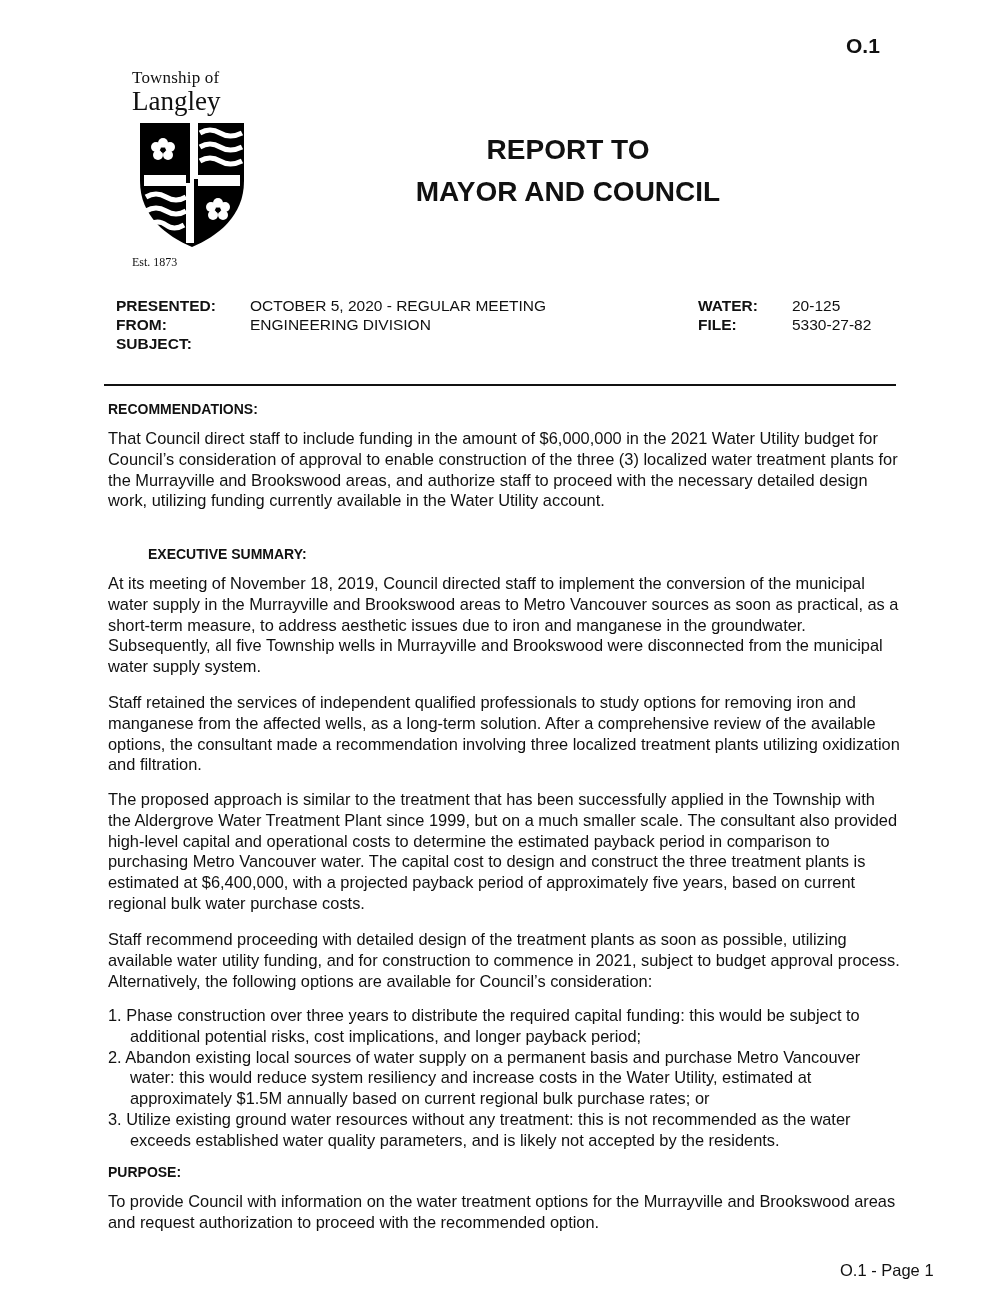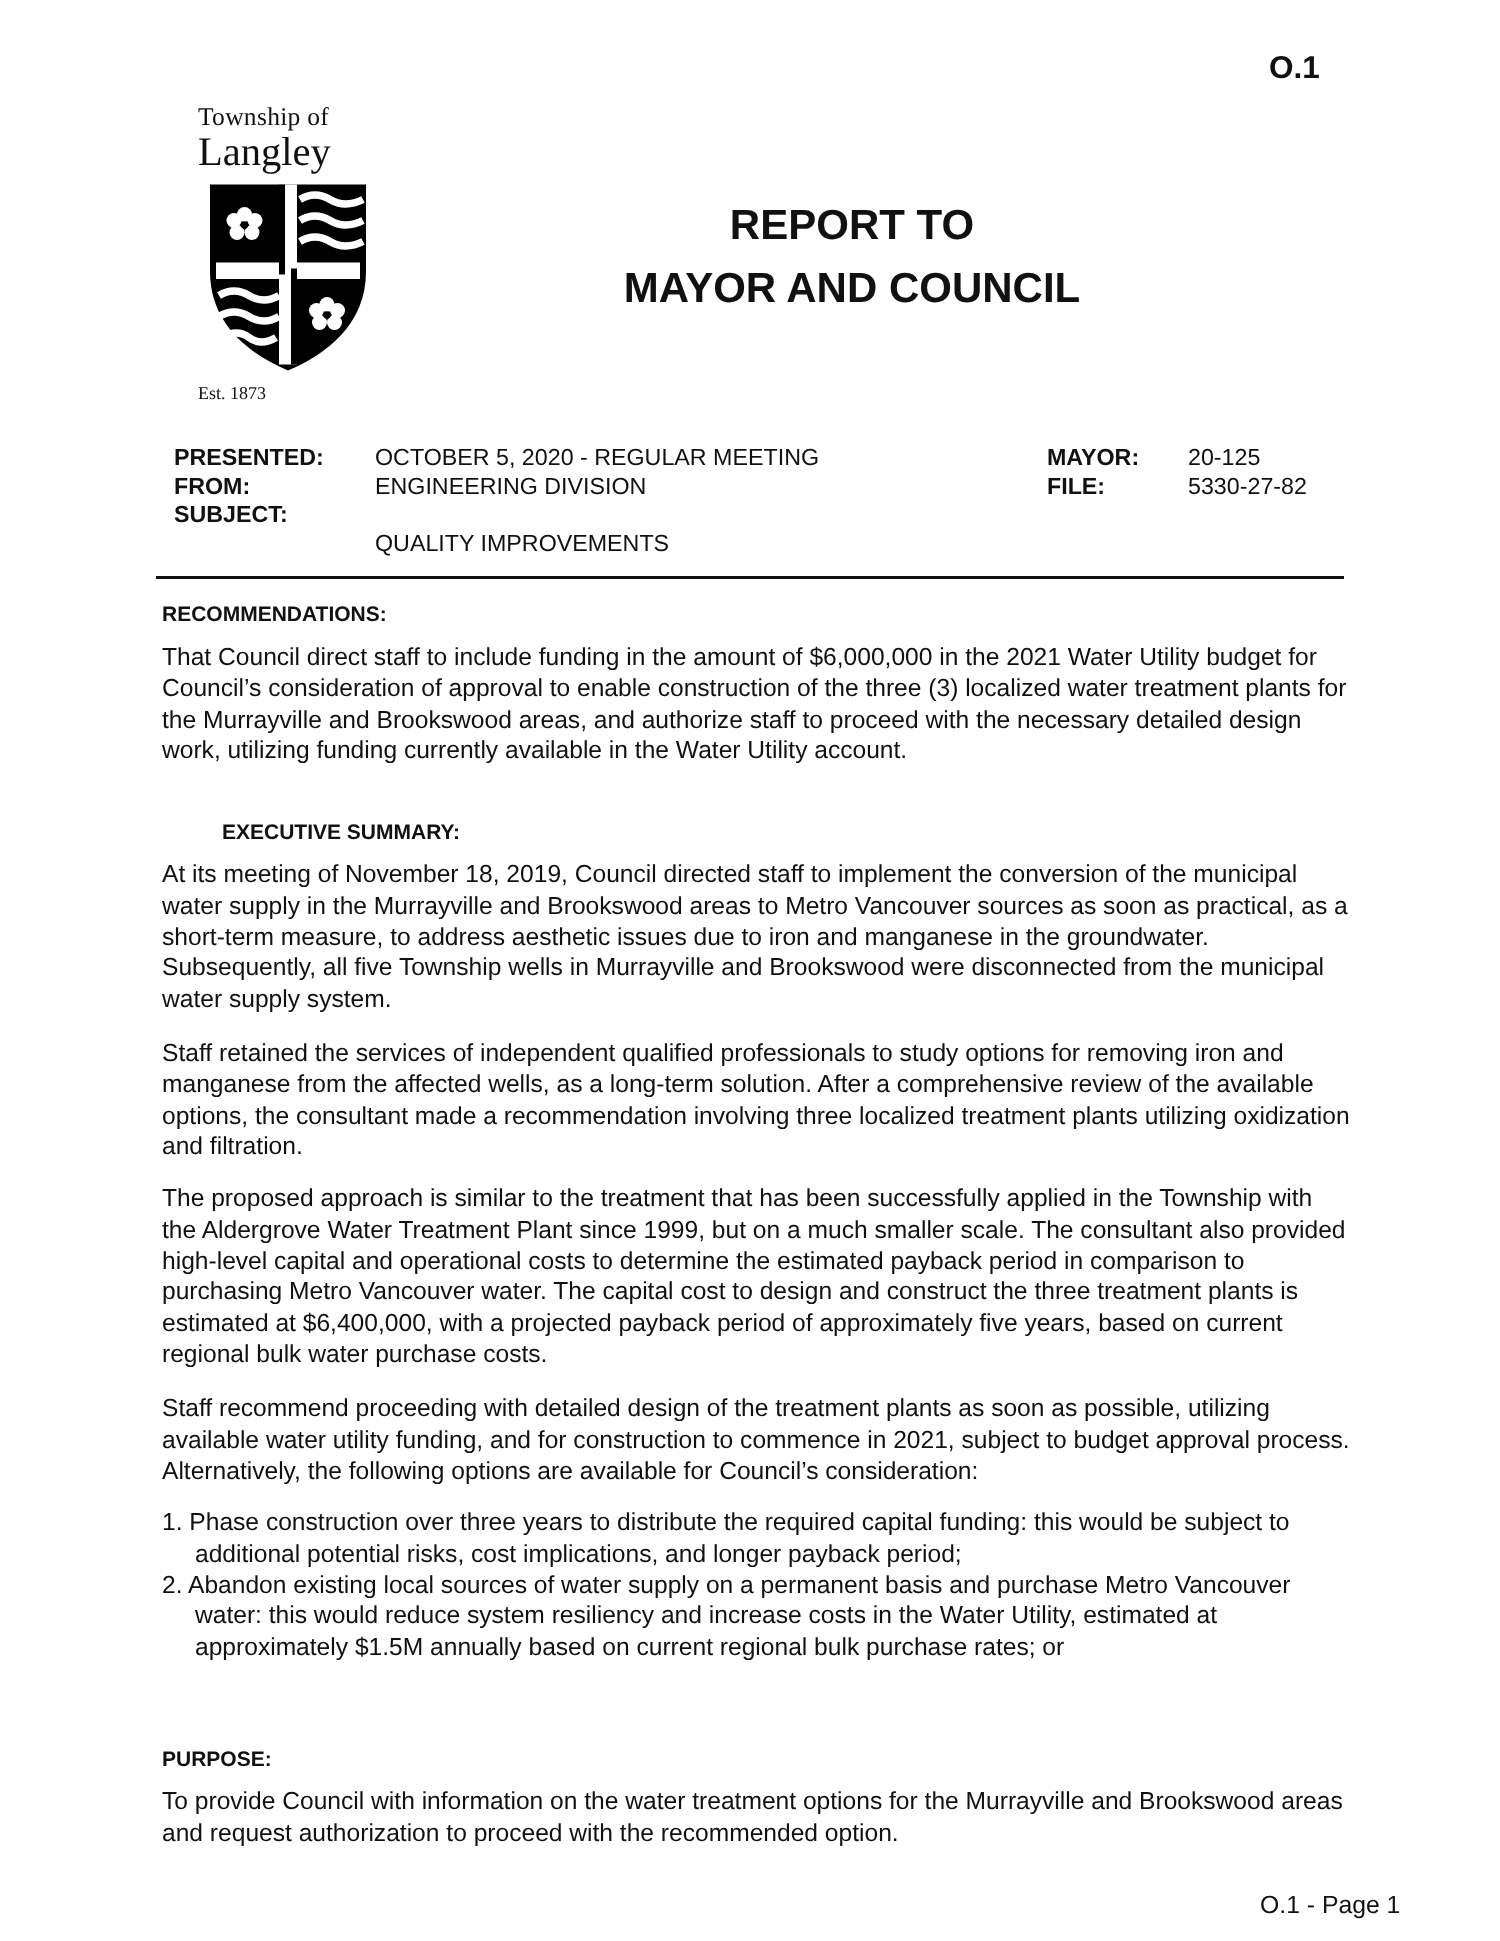--- a/index.html
+++ b/index.html
@@ -80,29 +80,25 @@
     <span class="lbl">PRESENTED:</span>
     <span>OCTOBER 5, 2020 - REGULAR MEETING</span>
   </div>
   <div class="row">
     <span class="lbl">FROM:</span>
     <span>ENGINEERING DIVISION</span>
   </div>
   <div class="row">
     <span class="lbl">SUBJECT:</span>
   </div>
-  <div class="row">
-    <span class="lbl"></span>
-    <span>QUALITY IMPROVEMENTS</span>
-  </div>
 </div>
 
 <div class="abs meta meta-right">
   <div class="row">
-    <span class="lbl">MAYOR:</span>
+    <span class="lbl">WATER:</span>
     <span>20-125</span>
   </div>
   <div class="row">
     <span class="lbl">FILE:</span>
     <span>5330-27-82</span>
   </div>
 </div>
 
 <div class="abs divider"></div>
 
@@ -111,18 +107,19 @@
 
 <div class="abs sec-head" style="top:546px;margin-left:40px;">EXECUTIVE SUMMARY:</div>
 <div class="abs para" style="top:573px;">At its meeting of November 18, 2019, Council directed staff to implement the conversion of the municipal water supply in the Murrayville and Brookswood areas to Metro Vancouver sources as soon as practical, as a short-term measure, to address aesthetic issues due to iron and manganese in the groundwater.  Subsequently, all five Township wells in Murrayville and Brookswood were disconnected from the municipal water supply system.</div>
 <div class="abs para" style="top:692px;">Staff retained the services of independent qualified professionals to study options for removing iron and manganese from the affected wells, as a long-term solution.  After a comprehensive review of the available options, the consultant made a recommendation involving three localized treatment plants utilizing oxidization and filtration.</div>
 <div class="abs para" style="top:789px;">The proposed approach is similar to the treatment that has been successfully applied in the Township with the Aldergrove Water Treatment Plant since 1999, but on a much smaller scale. The consultant also provided high-level capital and operational costs to determine the estimated payback period in comparison to purchasing Metro Vancouver water.  The capital cost to design and construct the three treatment plants is estimated at $6,400,000, with a projected payback period of approximately five years, based on current regional bulk water purchase costs.</div>
 <div class="abs para" style="top:929px;">Staff recommend proceeding with detailed design of the treatment plants as soon as possible, utilizing available water utility funding, and for construction to commence in 2021, subject to budget approval process.  Alternatively, the following options are available for Council’s consideration:</div>
 
 <ul class="abs list" style="top:1005px;">
   <li>1. Phase construction over three years to distribute the required capital funding: this would be subject to additional potential risks, cost implications, and longer payback period;</li>
   <li>2. Abandon existing local sources of water supply on a permanent basis and purchase Metro Vancouver water: this would reduce system resiliency and increase costs in the Water Utility, estimated at approximately $1.5M annually based on current regional bulk purchase rates; or</li>
+  <li>3. Utilize existing ground water resources without any treatment: this is not recommended as the water exceeds established water quality parameters, and is likely not accepted by the residents.</li>
 </ul>
 
 <div class="abs sec-head" style="top:1164px;">PURPOSE:</div>
 <div class="abs para" style="top:1191px;">To provide Council with information on the water treatment options for the Murrayville and Brookswood areas and request authorization to proceed with the recommended option.</div>
 
 <div class="abs footer">O.1 - Page 1</div>
 
 </body></html>

